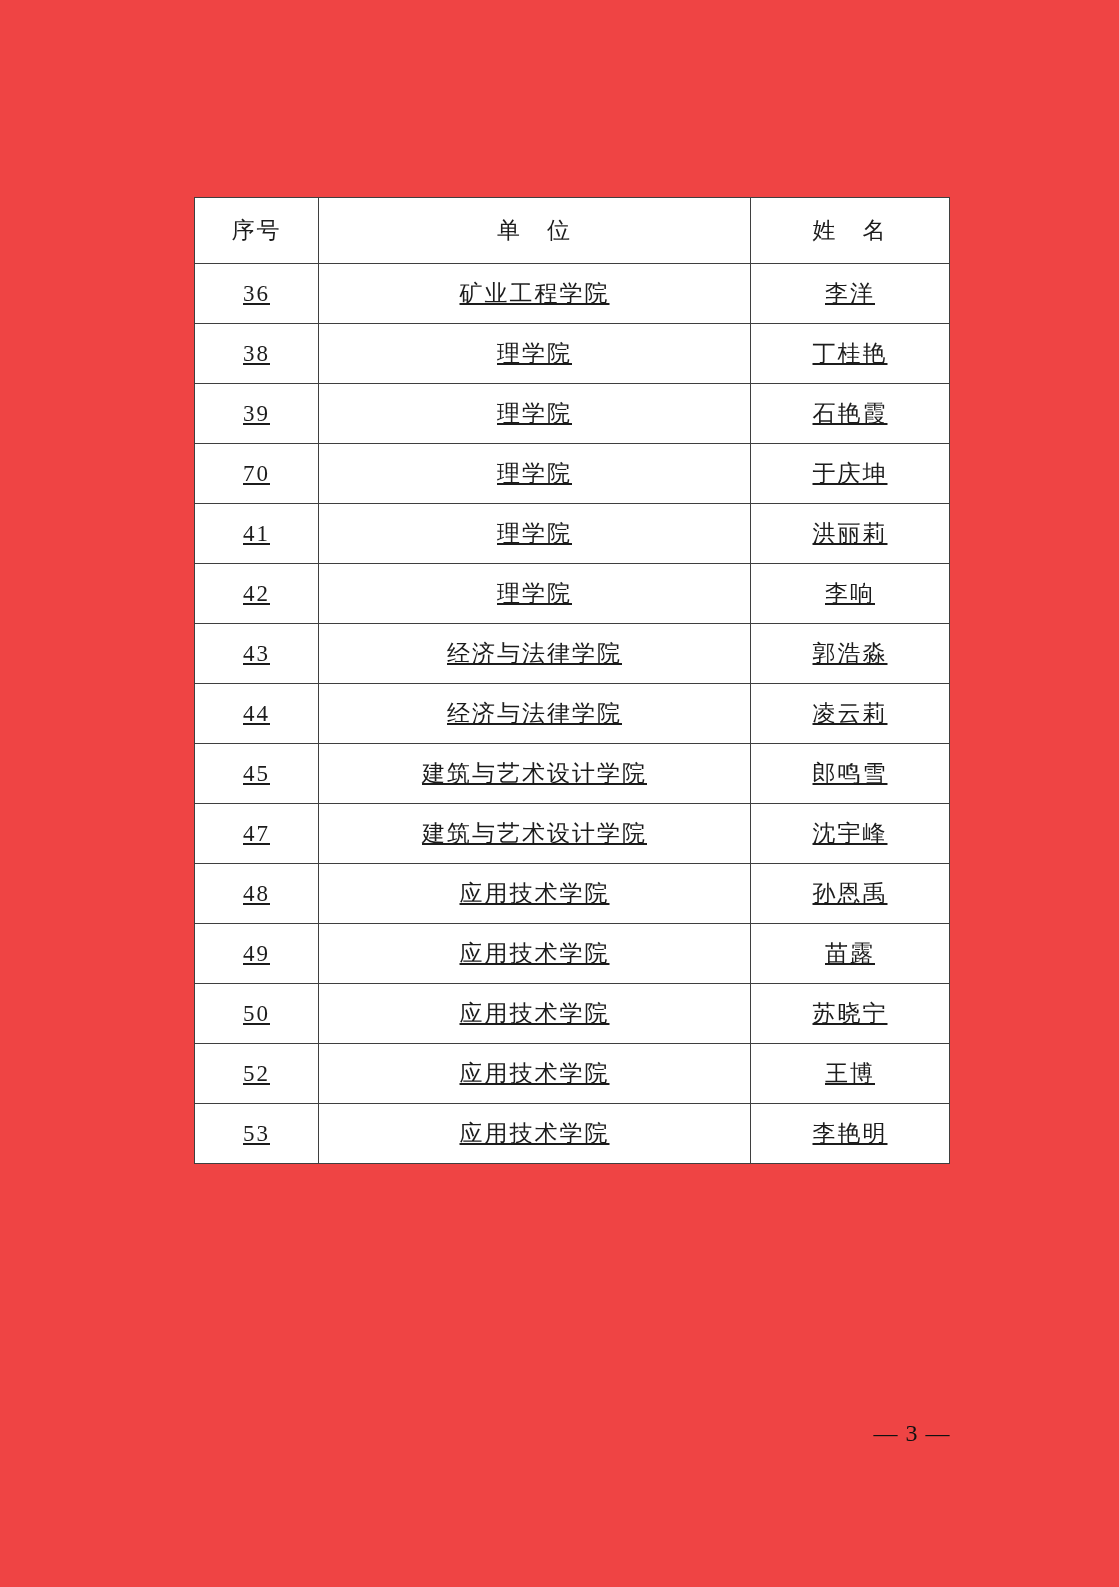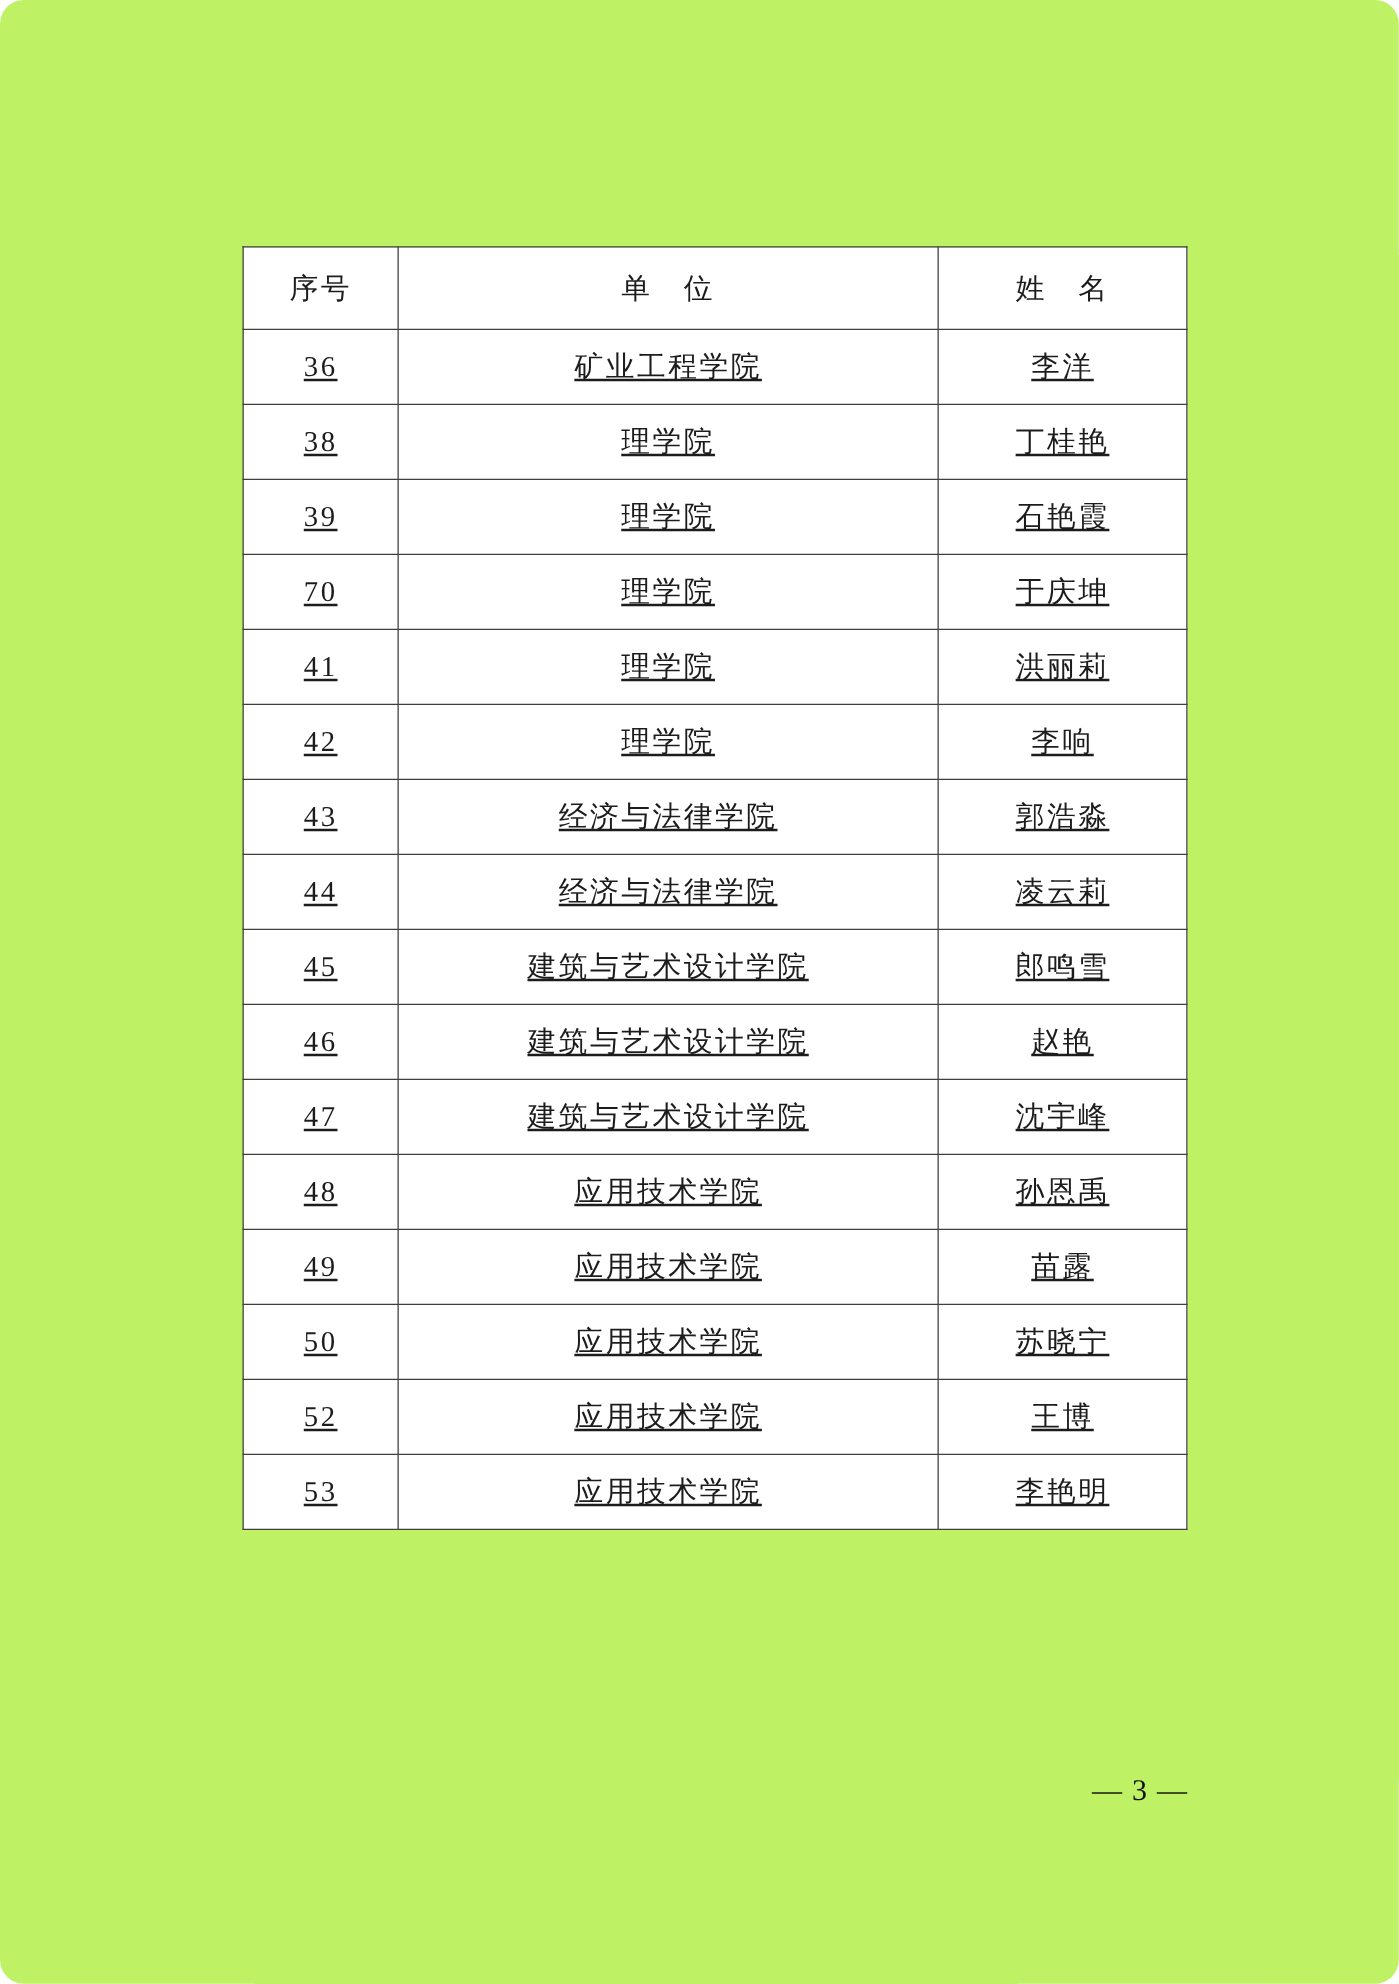--- a/index.html
+++ b/index.html
@@ -11,22 +11,21 @@
     width: 1119px;
     height: 1587px;
     position: relative;
     font-family: "Liberation Serif", "DejaVu Serif", serif;
     color: #1c1c1c;
     overflow: hidden;
   }
   .page {
     position: absolute;
     inset: 0;
-    background: #bef264;
-    border-radius: 19px;
+    background: #ef4444;
   }
   table.roster {
     position: absolute;
     left: 194px;
     top: 197px;
     width: 755px;
     border-collapse: collapse;
     table-layout: fixed;
     font-size: 23px;
   }
@@ -117,25 +116,20 @@
           <td>44</td>
           <td>经济与法律学院</td>
           <td>凌云莉</td>
         </tr>
         <tr>
           <td>45</td>
           <td>建筑与艺术设计学院</td>
           <td>郎鸣雪</td>
         </tr>
         <tr>
-          <td>46</td>
-          <td>建筑与艺术设计学院</td>
-          <td>赵艳</td>
-        </tr>
-        <tr>
           <td>47</td>
           <td>建筑与艺术设计学院</td>
           <td>沈宇峰</td>
         </tr>
         <tr>
           <td>48</td>
           <td>应用技术学院</td>
           <td>孙恩禹</td>
         </tr>
         <tr>

